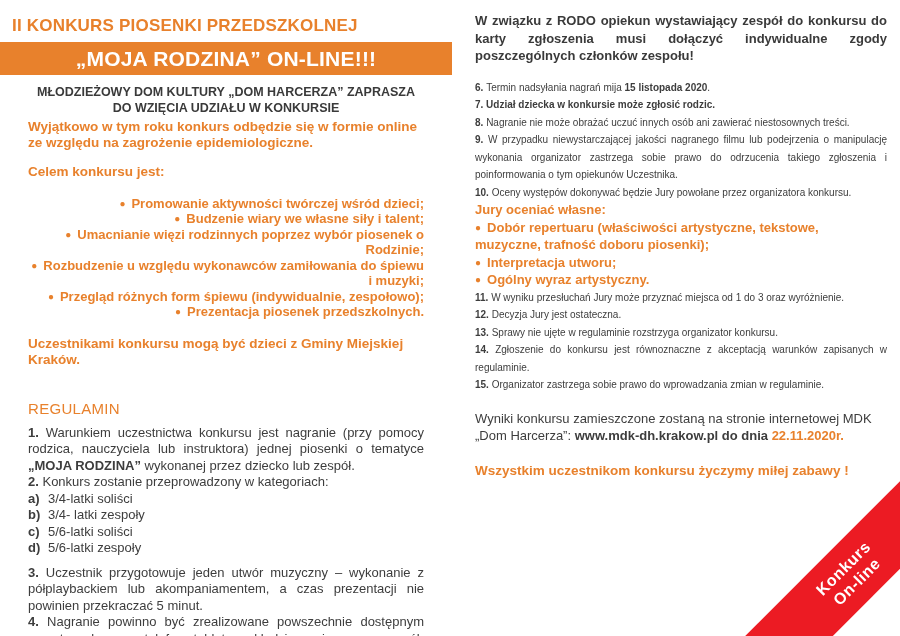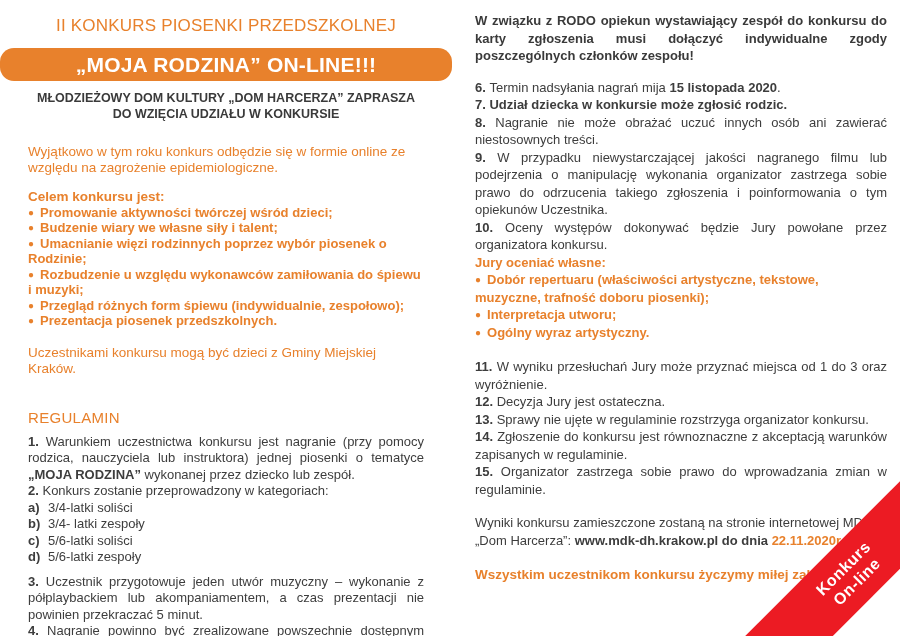--- a/index.html
+++ b/index.html
@@ -8,47 +8,47 @@
     --text:#3d3d3d;
     --heading:#3a3a3a;
   }
   html,body{margin:0;padding:0;background:#fff;}
   .page{
     position:relative;width:900px;height:636px;background:#fff;overflow:hidden;
     font-family:"Liberation Sans",sans-serif;color:var(--text);
   }
   
   .col-left{position:absolute;left:0;top:0;width:452px;}
-  .title{margin:16px 12px 12px;text-align:center;color:var(--orange);
-         font-weight:400;font-size:17px;letter-spacing:.2px;}
+  .title{margin:16px 12px 6px;text-align:left;color:var(--orange);
+         font-weight:700;font-size:17px;letter-spacing:.2px;}
   .banner{margin-top:5px;height:33px;background:var(--orange);color:#fff;
           display:flex;align-items:center;justify-content:center;
-          font-weight:700;font-size:21px;letter-spacing:.2px;border-radius:14px;}
+          font-weight:700;font-size:21px;letter-spacing:.2px;}
   .invite{margin:9px 24px 0;text-align:center;font-weight:700;font-size:12.5px;
           line-height:16px;color:var(--heading);}
-  .onote{margin:22px 28px 0;color:var(--orange);font-weight:400;
+  .onote{margin:3px 28px 0;color:var(--orange);font-weight:700;
          font-size:13.5px;line-height:16px;}
   .goals-heading{margin:13px 28px 0;color:var(--orange);font-weight:700;
                  font-size:13.5px;line-height:15.5px;}
-  ul.goals{list-style:none;margin:0 28px;padding:0;}
+  ul.goals{list-style:none;margin:16px 28px;padding:0;text-align:right;}
   ul.goals li{color:var(--orange);font-weight:700;font-size:13px;line-height:15.5px;}
   .dot{font-size:10px;margin-right:6px;vertical-align:1px;}
   .participants{margin-top:16px;}
   .rules-heading{margin:32px 28px 0;color:var(--orange);font-weight:400;
                  font-size:15px;letter-spacing:.3px;}
   .rules{margin:8px 28px 0;font-size:13px;line-height:16.5px;}
   .rules p.rule{margin:0;text-align:justify;overflow-wrap:break-word;}
   .cats{margin:0 28px;font-size:13px;line-height:16.5px;}
   .cat-row{display:flex;}
   .cat-letter{font-weight:700;width:20px;flex:0 0 20px;}
   
   .col-right{position:absolute;left:475px;top:12px;width:412px;}
   .rodo{margin:0;font-weight:700;font-size:13px;line-height:17.5px;
         text-align:justify;color:var(--heading);}
-  .rules-r{margin-top:14px;font-size:13px;line-height:17.5px;}
+  .rules-r{margin-top:14px;font-size:10px;line-height:17.5px;}
   .rules-r p.rule{margin:0;text-align:justify;overflow-wrap:break-word;}
   .jury-heading{color:var(--orange);font-weight:700;font-size:13px;line-height:17.5px;}
   ul.jury{list-style:none;margin:0;padding:0;}
   ul.jury li{color:var(--orange);font-weight:700;font-size:13px;line-height:17.5px;}
   .results{margin-top:16px;font-size:13px;line-height:17.5px;}
   .farewell{margin-top:18px;color:var(--orange);font-weight:700;font-size:13.5px;}
   
   .ribbon{
     position:absolute;left:690px;top:544px;width:320px;height:62px;
     background:var(--red);transform:rotate(-45deg);
@@ -152,21 +152,21 @@
     <div class="jury-heading">Jury oceniać własne:</div>
     <ul class="jury">
 
         <li><span class="dot">●</span><span>Dobór repertuaru (właściwości artystyczne, tekstowe, muzyczne, trafność doboru piosenki);</span></li>
 
         <li><span class="dot">●</span><span>Interpretacja utworu;</span></li>
 
         <li><span class="dot">●</span><span>Ogólny wyraz artystyczny.</span></li>
       </ul>
 
-    <div class="rules-r" style="margin-top:17px">
+    <div class="rules-r" style="margin-top:0">
 
         <p class="rule"><span class="b">11. </span><span>W wyniku przesłuchań Jury może przyznać miejsca od 1 do 3 oraz wyróżnienie.</span></p>
 
         <p class="rule"><span class="b">12. </span><span>Decyzja Jury jest ostateczna.</span></p>
 
         <p class="rule"><span class="b">13. </span><span>Sprawy nie ujęte w regulaminie rozstrzyga organizator konkursu.</span></p>
 
         <p class="rule"><span class="b">14. </span><span>Zgłoszenie do konkursu jest równoznaczne z akceptacją warunków zapisanych w regulaminie.</span></p>
 
         <p class="rule"><span class="b">15. </span><span>Organizator zastrzega sobie prawo do wprowadzania zmian w regulaminie.</span></p>

